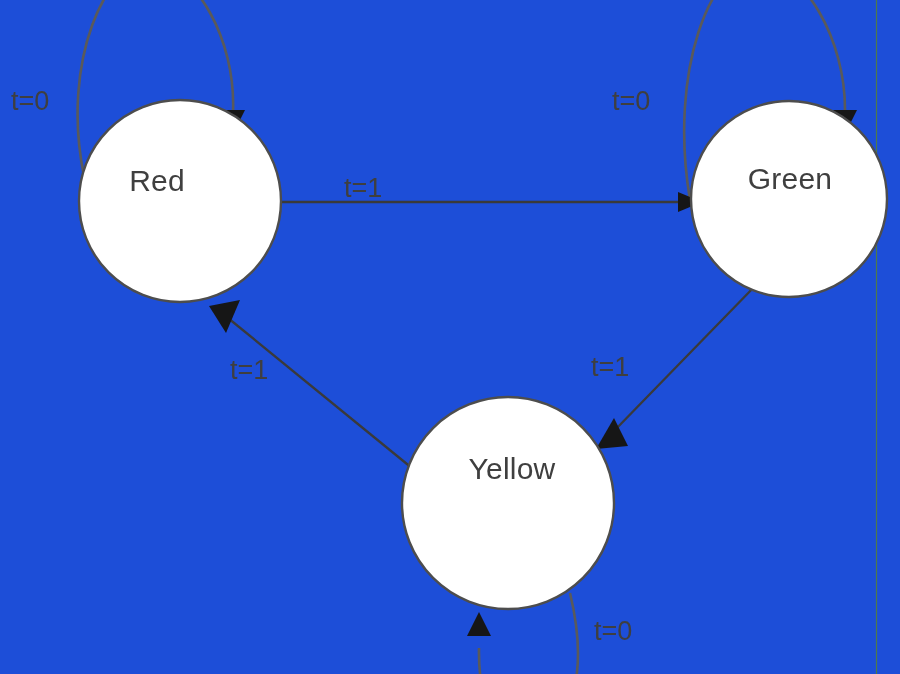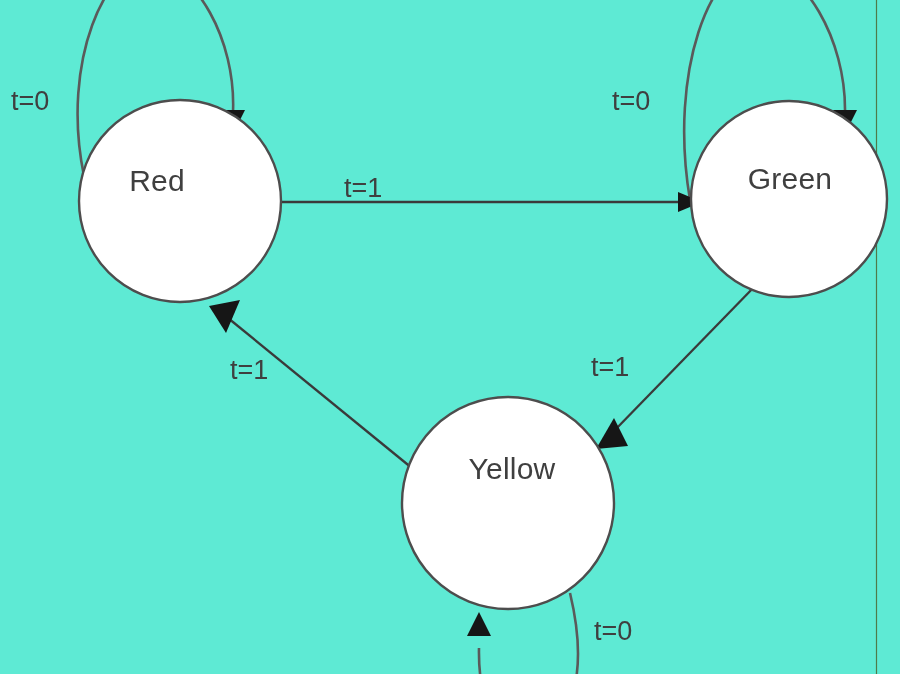--- a/index.html
+++ b/index.html
@@ -8,21 +8,21 @@
     padding: 0;
     background: #ffffff;
   }
   body {
     font-family: "Liberation Sans", sans-serif;
   }
   #canvas-wrap {
     position: relative;
     width: 900px;
     height: 674px;
-    background: #5eead4;
+    background: #1d4ed8;
     overflow: hidden;
   }
   svg#diagram {
     display: block;
     width: 900px;
     height: 674px;
   }
   .node-circle {
     fill: #ffffff;
     stroke: #4d4d4d;

